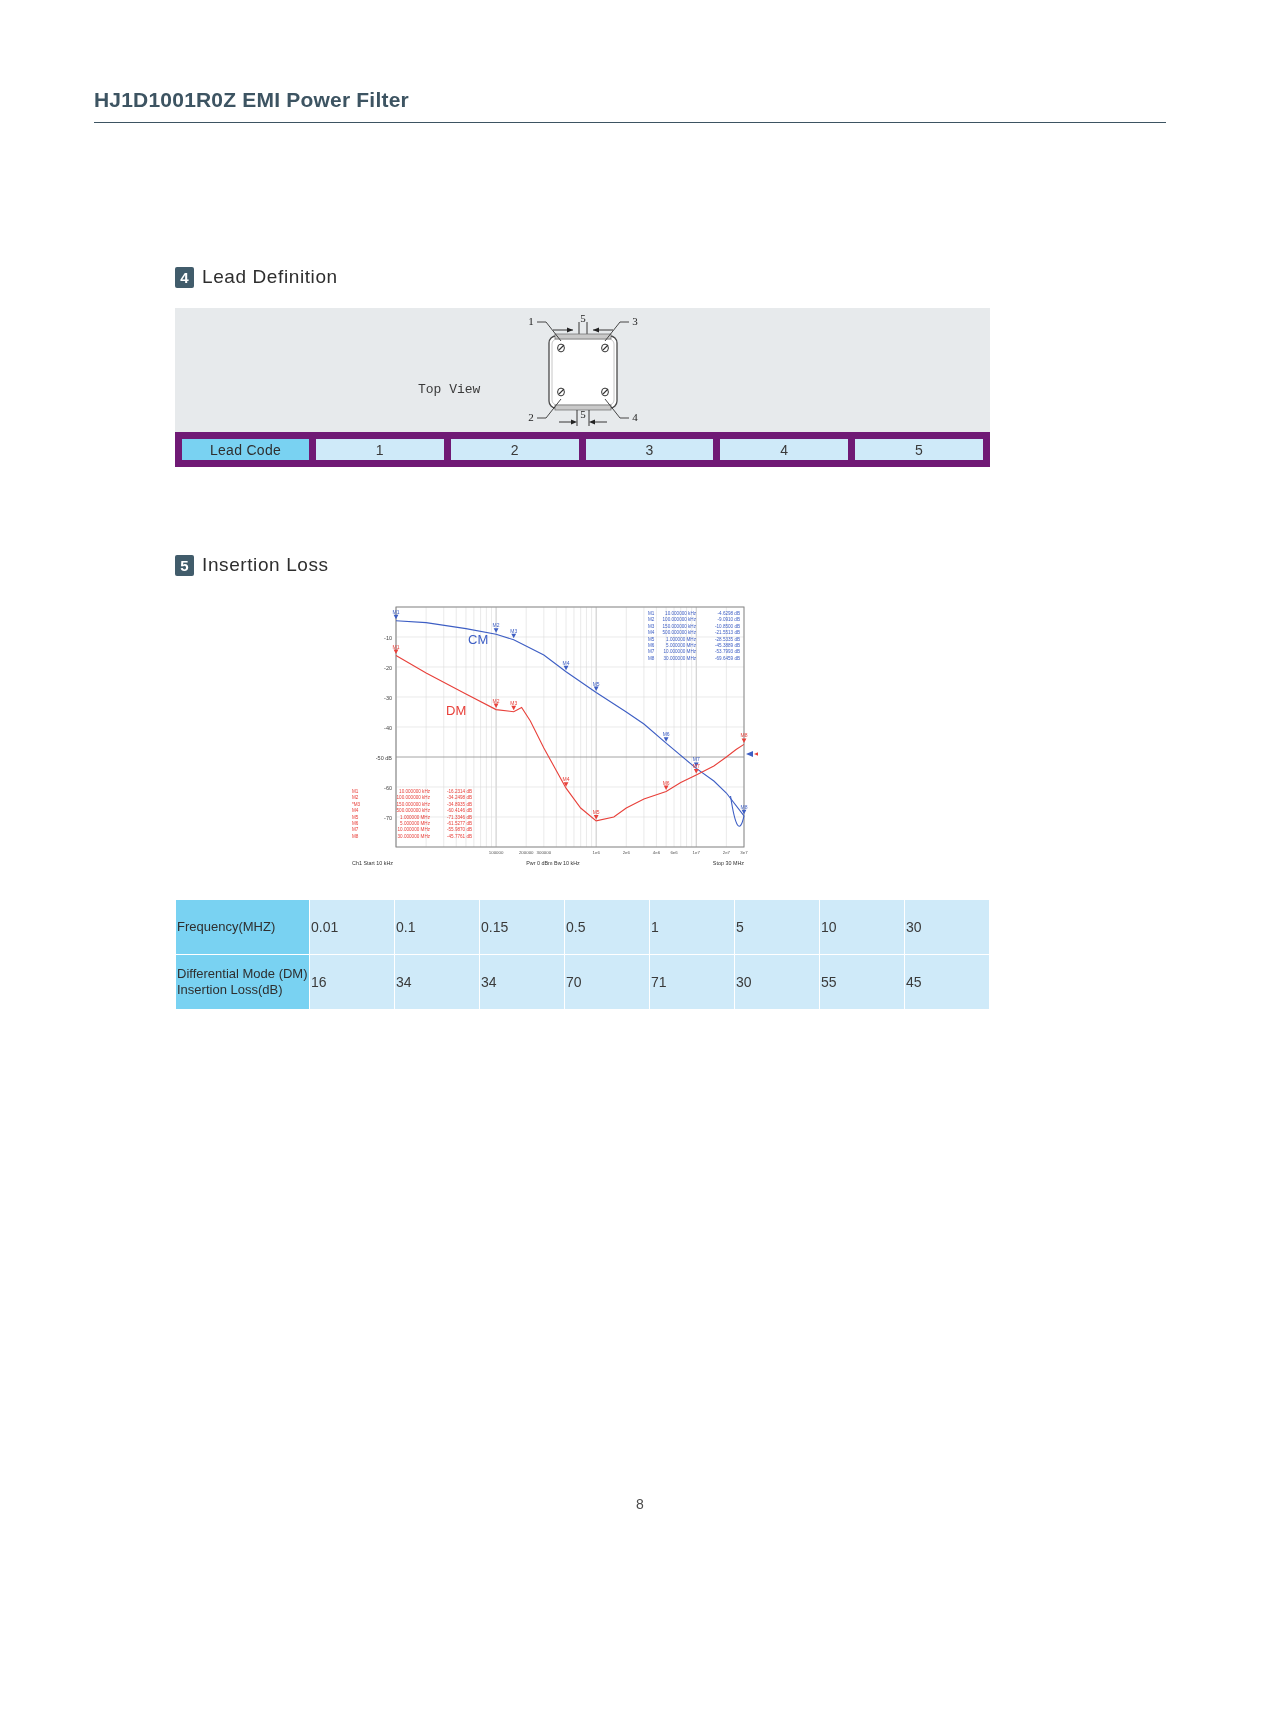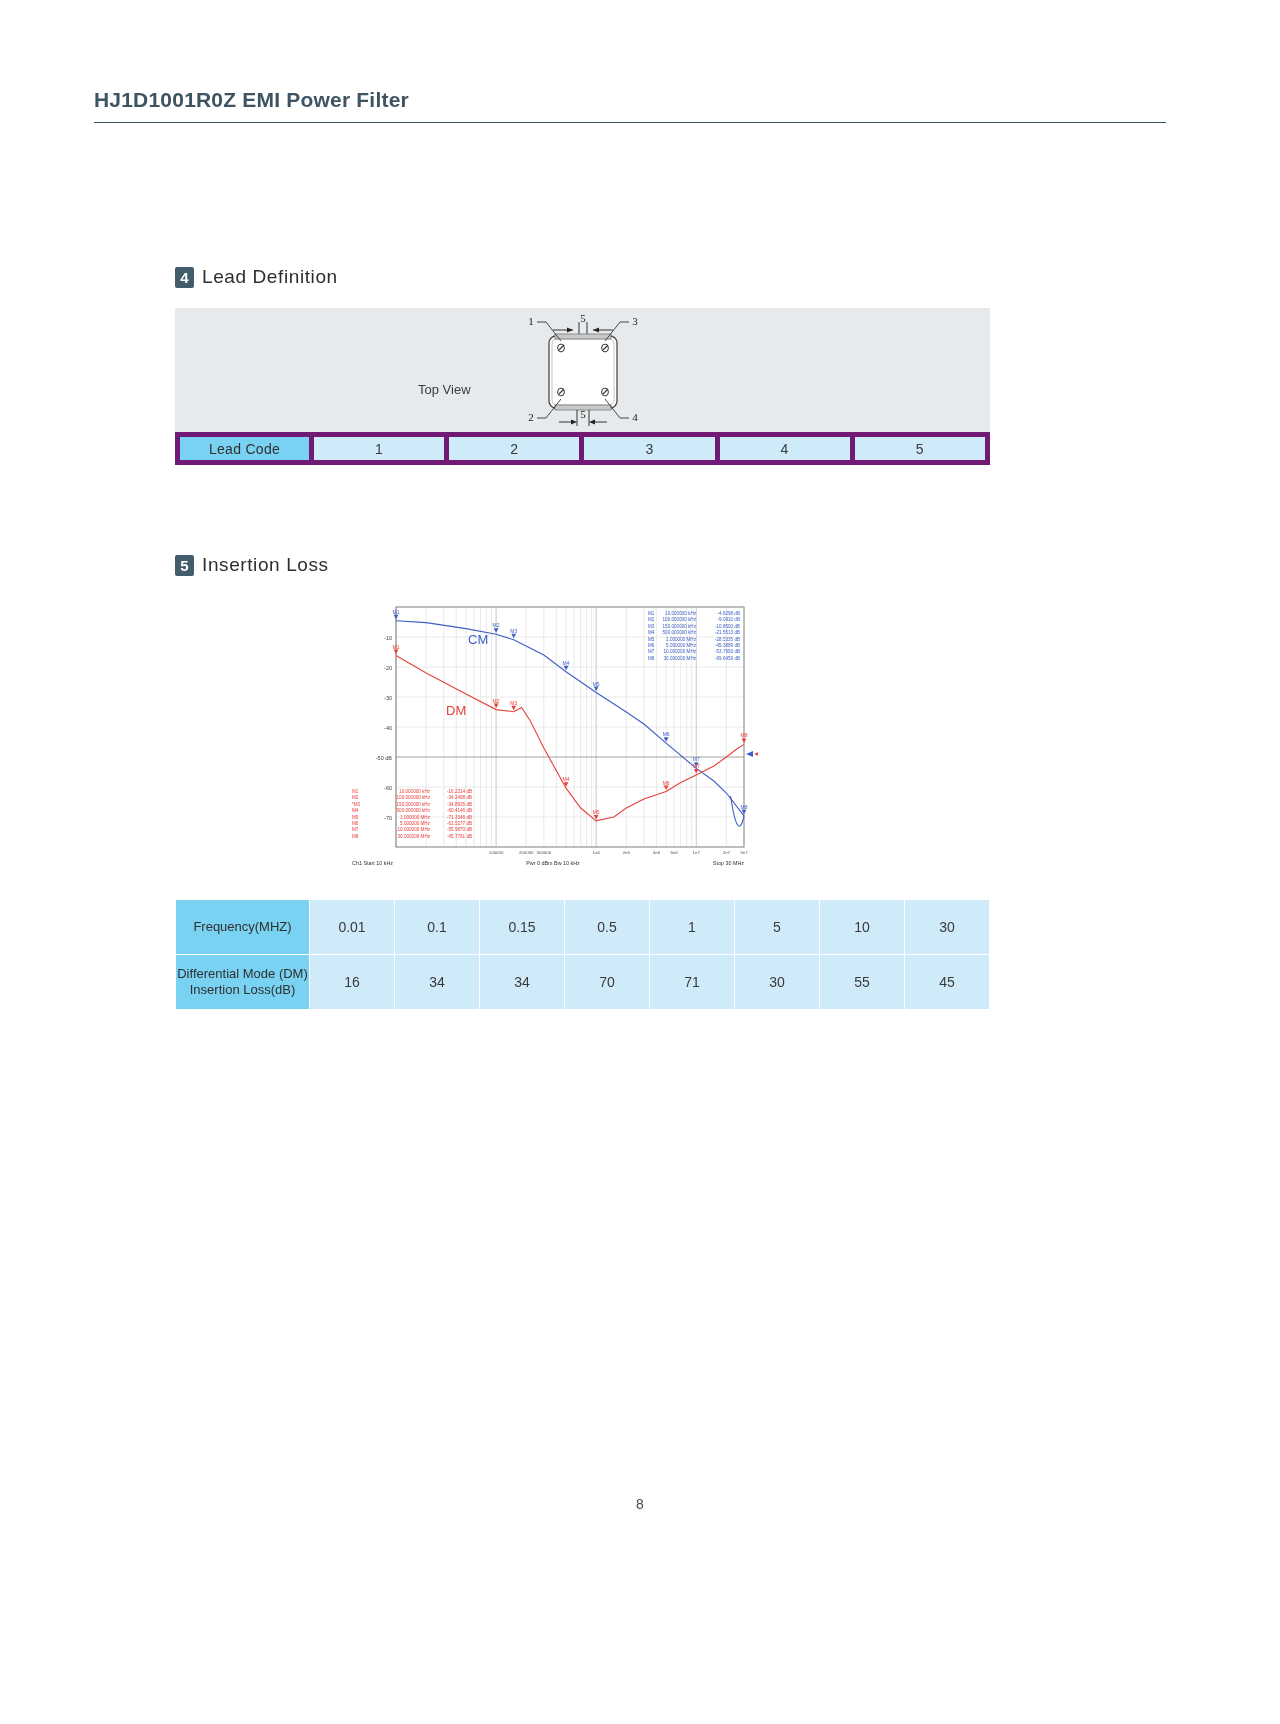--- a/index.html
+++ b/index.html
@@ -69,35 +69,36 @@
     height: 124px;
     background: #e7eaec;
     position: relative;
   }
   .top-view-label {
     position: absolute;
     left: 243px;
     top: 74px;
     font-size: 13px;
     color: #3a3a3a;
+    font-family: Liberation Mono, monospace;
   }
   .pkg-svg { position: absolute; left: 340px; top: 0px; }
 
   table.ld {
     width: 100%;
     border-collapse: collapse;
     table-layout: fixed;
   }
   table.ld td {
     height: 28px;
     text-align: center;
     font-size: 14px;
     color: #3a3a3a;
     background: #cfeaf9;
-    border: 5px solid #701a75;
+    border: 7px solid #701a75;
     letter-spacing: 0.3px;
   }
   table.ld td.rowhead {
     background: #79d2f2;
     color: #2f2f2f;
     width: 134px;
     font-size: 14px;
   }
 
   
@@ -114,21 +115,20 @@
   #il-table {
     position: absolute;
     left: 175px;
     top: 899px;
     width: 815px;
     border-collapse: collapse;
     table-layout: fixed;
   }
   #il-table td {
     height: 55px;
-    text-align: center;
     font-size: 14px;
     color: #3a3a3a;
     background: #cfeaf9;
     border: 1px solid #ffffff;
   }
   #il-table td.rowhead {
     background: #79d2f2;
     width: 134px;
     font-size: 13px;
     line-height: 1.25;

